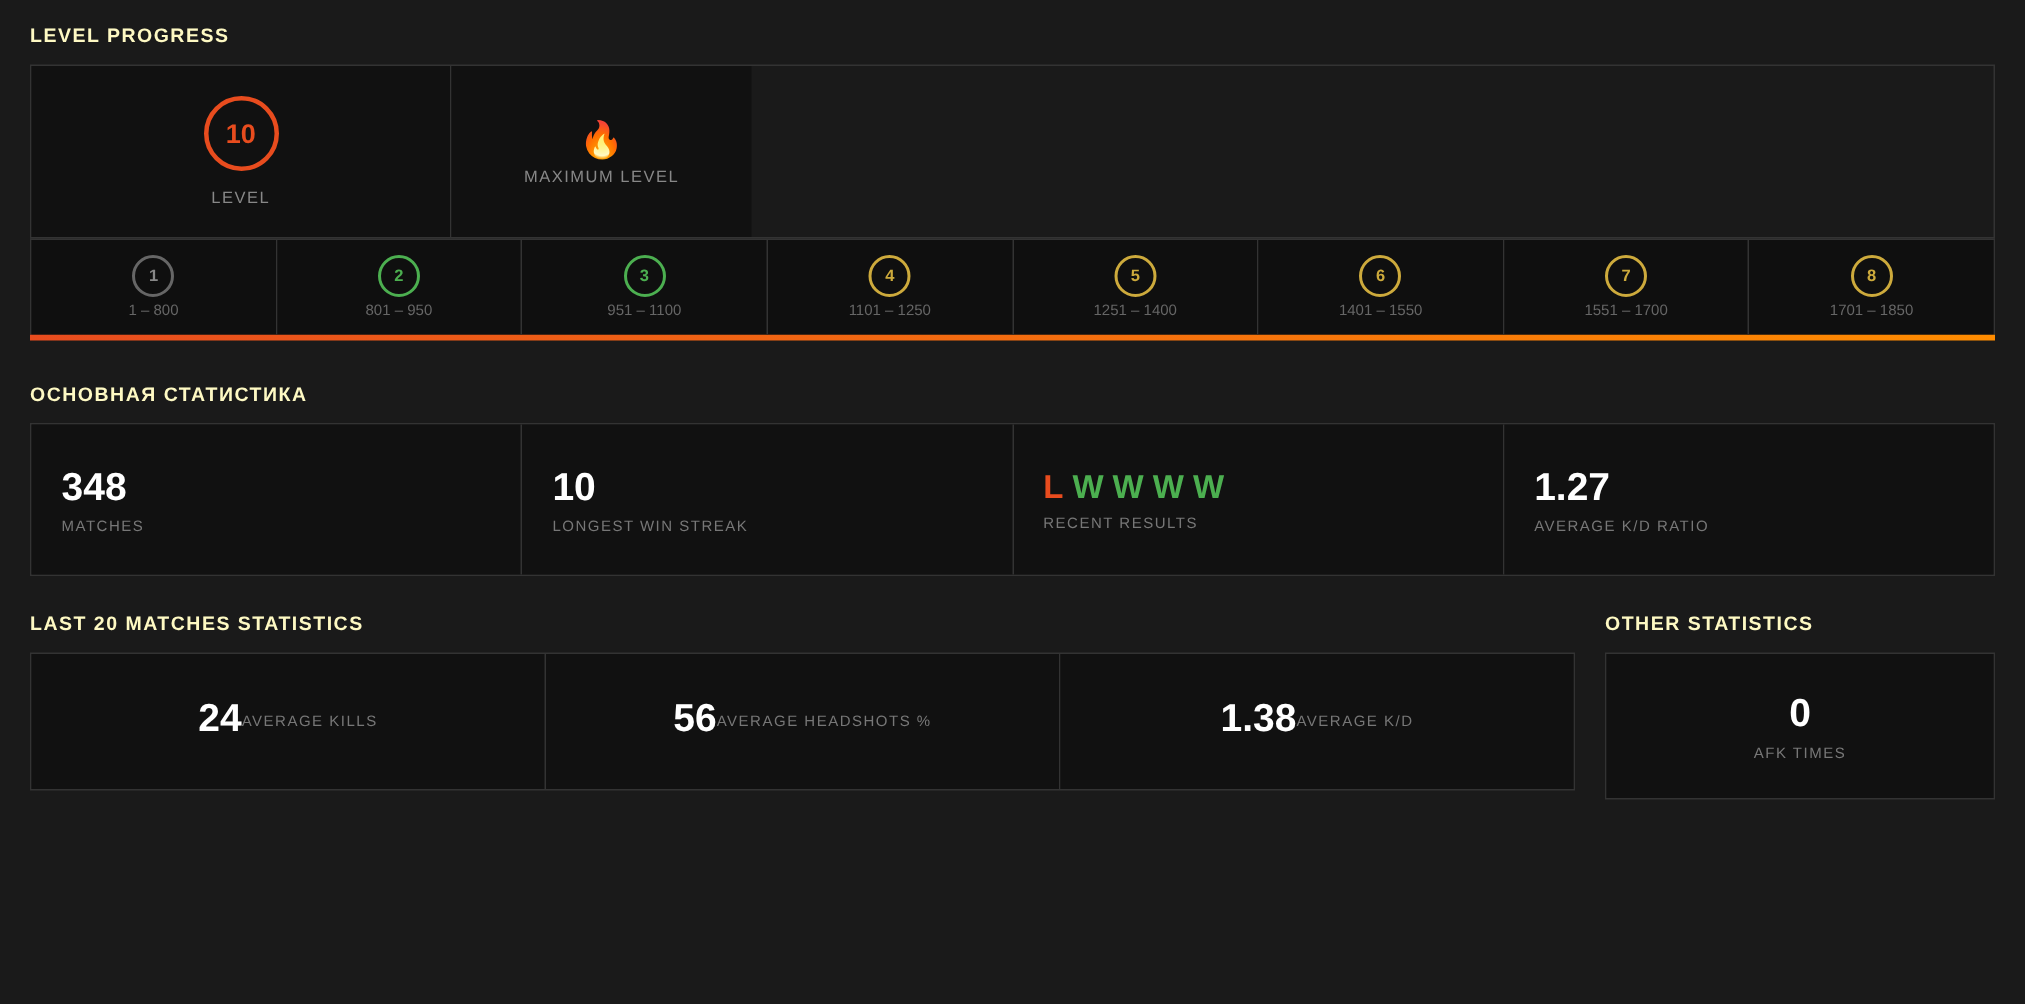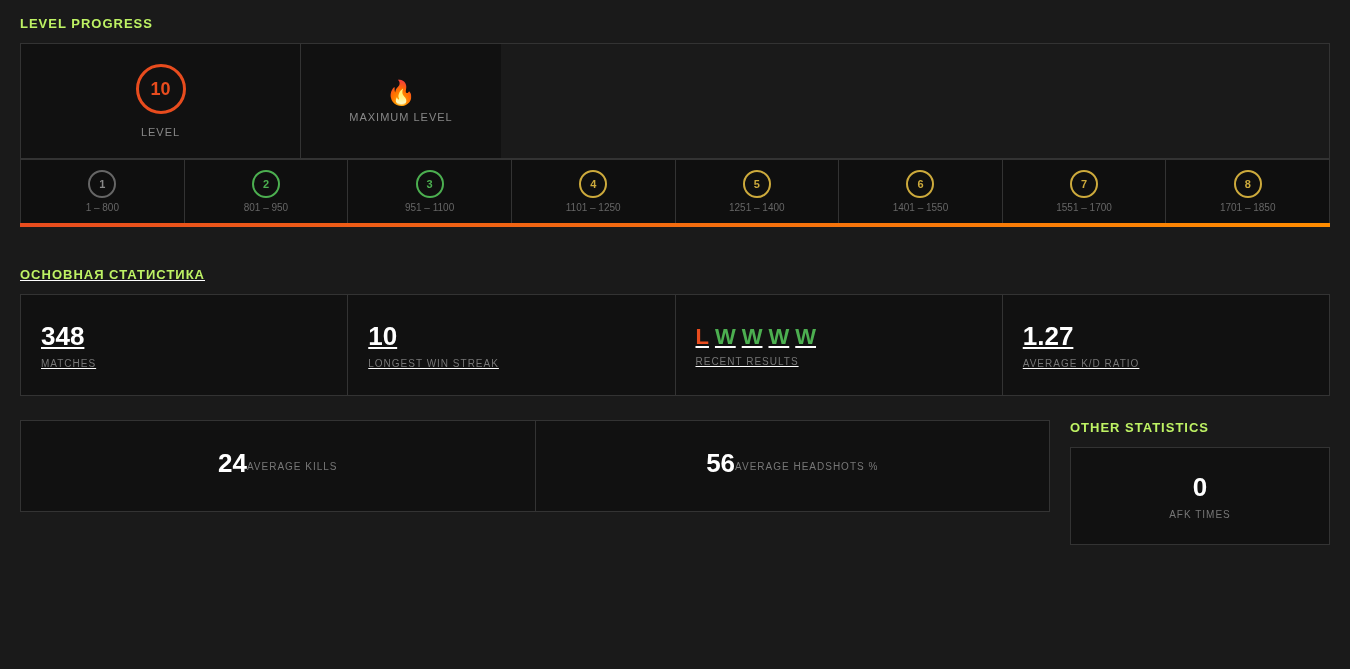--- a/index.html
+++ b/index.html
@@ -8,21 +8,21 @@
       color: #fff;
       font-family: Arial, sans-serif;
       font-size: 13px;
       width: 1350px;
       overflow-x: hidden;
     }
 
     .section-title {
       font-size: 13px;
       font-weight: bold;
-      color: #bef264;
+      color: #fef9c3;
       letter-spacing: 1px;
       margin-bottom: 12px;
     }
 
     
     .level-progress-section {
       padding: 16px 20px 0 20px;
     }
 
     .level-progress-cards {
@@ -148,22 +148,21 @@
 
     .orange-progress-bar {
       height: 4px;
       background: linear-gradient(to right, #e84c1e, #ff8c00);
       width: 100%;
       margin-top: 0;
     }
 
     
     .stats-section {
-      padding: 40px 20px 0 20px;
-      text-decoration: underline;
+      padding: 28px 20px 0 20px;
     }
 
     .stats-cards {
       display: flex;
       gap: 0;
       border: 1px solid #333;
     }
 
     .stat-card {
       flex: 1;
@@ -347,28 +346,33 @@
       </div>
       <div class="stat-card">
         <div class="stat-value">1.27</div>
         <div class="stat-label">AVERAGE K/D RATIO</div>
       </div>
     </div>
 </div>
 
 <div class="subsection-wrapper">
   <div class="subsection-left">
+    <div class="section-title">LAST 20 MATCHES STATISTICS</div>
     <div class="last20-cards" id="last20-cards">
         <div class="last20-card">
     <div class="stat-value">24</div>
     <div class="stat-label">AVERAGE KILLS</div>
   </div>
         <div class="last20-card">
     <div class="stat-value">56</div>
     <div class="stat-label">AVERAGE HEADSHOTS %</div>
+  </div>
+        <div class="last20-card">
+    <div class="stat-value">1.38</div>
+    <div class="stat-label">AVERAGE K/D</div>
   </div>
       </div>
   </div>
   <div class="subsection-right">
     <div class="section-title">OTHER STATISTICS</div>
     <div class="other-cards" id="other-cards">
         <div class="other-card">
     <div class="stat-value">0</div>
     <div class="stat-label">AFK TIMES</div>
   </div>

